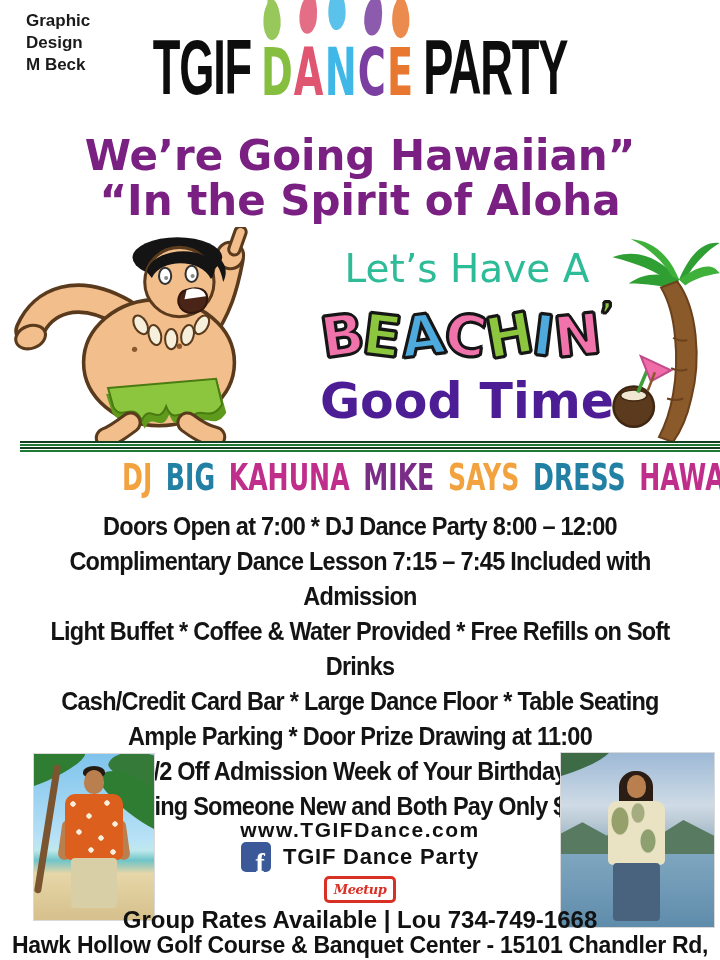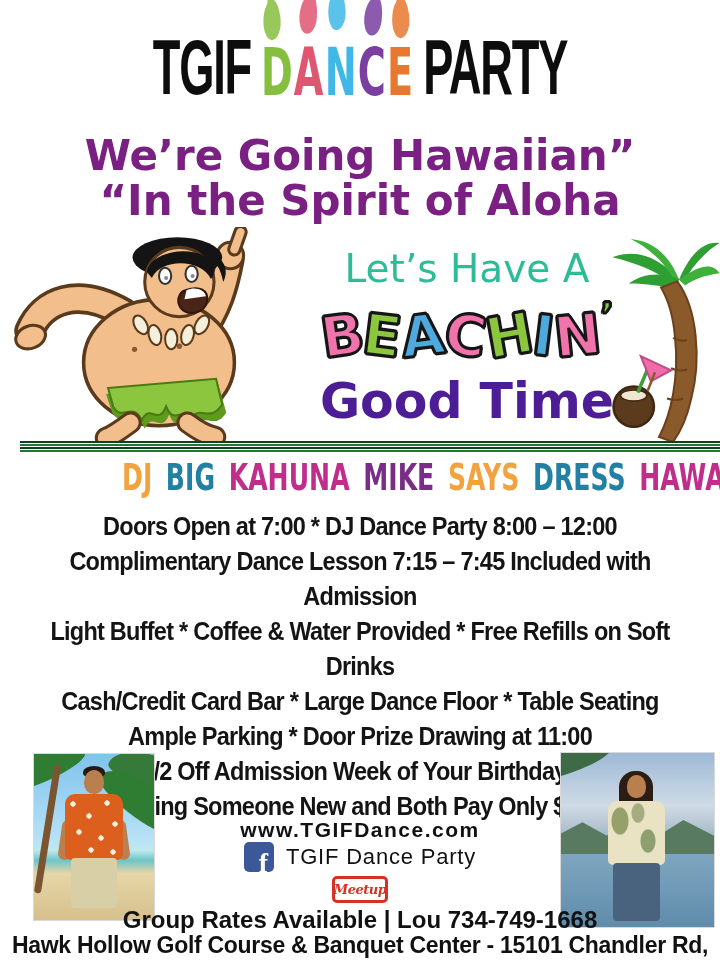--- a/index.html
+++ b/index.html
@@ -67,25 +67,25 @@
   
   .welcome { left:0; right:0; top:762px; text-align:center; color:#C22222;
     font-weight:700; font-size:29px; letter-spacing:.5px; }
   .checkus { left:0; right:0; top:795px; text-align:center; font-weight:700; font-size:21px;
     text-decoration:underline; color:#111; }
   .website { left:0; right:0; top:818px; text-align:center; font-weight:700; font-size:21px;
     letter-spacing:1.5px; color:#111; }
   .social-row { left:0; right:0; display:flex; justify-content:center; align-items:center; gap:12px; }
   .fb-row { top:842px; }
   .mu-row { top:876px; }
-  .social-label { font-weight:400; font-size:22px; letter-spacing:.8px; color:#111; }
+  .social-label { font-weight:700; font-size:22px; letter-spacing:.8px; color:#111; }
   .fb-icon { width:30px; height:30px; background:#3B5998; border-radius:5px; position:relative; overflow:hidden; }
   .fb-icon span { position:absolute; right:6px; bottom:-7px; color:#fff; font-weight:700; font-size:28px;
     font-family:"Liberation Serif", serif; }
-  .mu-badge { width:56px; height:27px; background:#fff; border:3px solid #D93025; border-radius:5px;
+  .mu-badge { width:72px; height:27px; background:#fff; border:3px solid #D93025; border-radius:5px;
     display:flex; align-items:center; justify-content:center; }
   .mu-badge span { color:#D93025; font-style:italic; font-weight:700; font-size:13px;
     font-family:"DejaVu Serif", serif; letter-spacing:-.5px; }
   .rates { left:0; right:0; top:906px; text-align:center; font-weight:700; font-size:24px; color:#111; }
   .venue { left:0; right:0; top:932px; text-align:center; font-weight:700; font-size:23px; color:#111;
     letter-spacing:-.3px; }
 
   
   .photo { overflow:hidden; border:1px solid #d9d9d9; }
   .photo-left { left:33px; top:753px; width:122px; height:168px; }
@@ -125,20 +125,25 @@
     background-image:radial-gradient(ellipse 10px 16px at 12px 20px, #95a06b 0 8px, transparent 9px),
       radial-gradient(ellipse 9px 14px at 40px 40px, #8fa070 0 7px, transparent 8px),
       radial-gradient(ellipse 8px 12px at 30px 12px, #a5ad80 0 6px, transparent 7px); }
   .rp-jeans { position:absolute; left:52px; top:110px; width:47px; height:58px; background:#49637f; border-radius:4px; }
 </style>
 </head>
 <body>
 
 <div id="flyer">
 
+  <div class="abs credit">
+    <div>Graphic</div>
+    <div>Design</div>
+    <div>M Beck</div>
+  </div>
 
   <div class="abs title-row">
     <span class="title-black">TGIF</span>
     <span class="dance-word" id="dance-letters">
         <span class="dance-letter" style="color: rgb(134, 191, 64);">D<span class="splash" style="background: rgb(134, 191, 64); left: 4px; top: -40px; transform: rotate(-10deg);"></span></span>
         <span class="dance-letter" style="color: rgb(224, 85, 112);">A<span class="splash" style="background: rgb(224, 85, 112); left: 10px; top: -46px; transform: rotate(8deg);"></span></span>
         <span class="dance-letter" style="color: rgb(63, 184, 232);">N<span class="splash" style="background: rgb(63, 184, 232); left: 6px; top: -50px; transform: rotate(-6deg);"></span></span>
         <span class="dance-letter" style="color: rgb(122, 63, 160);">C<span class="splash" style="background: rgb(122, 63, 160); left: 12px; top: -44px; transform: rotate(12deg);"></span></span>
         <span class="dance-letter" style="color: rgb(232, 120, 48);">E<span class="splash" style="background: rgb(232, 120, 48); left: 8px; top: -42px; transform: rotate(-8deg);"></span></span>
       </span>

